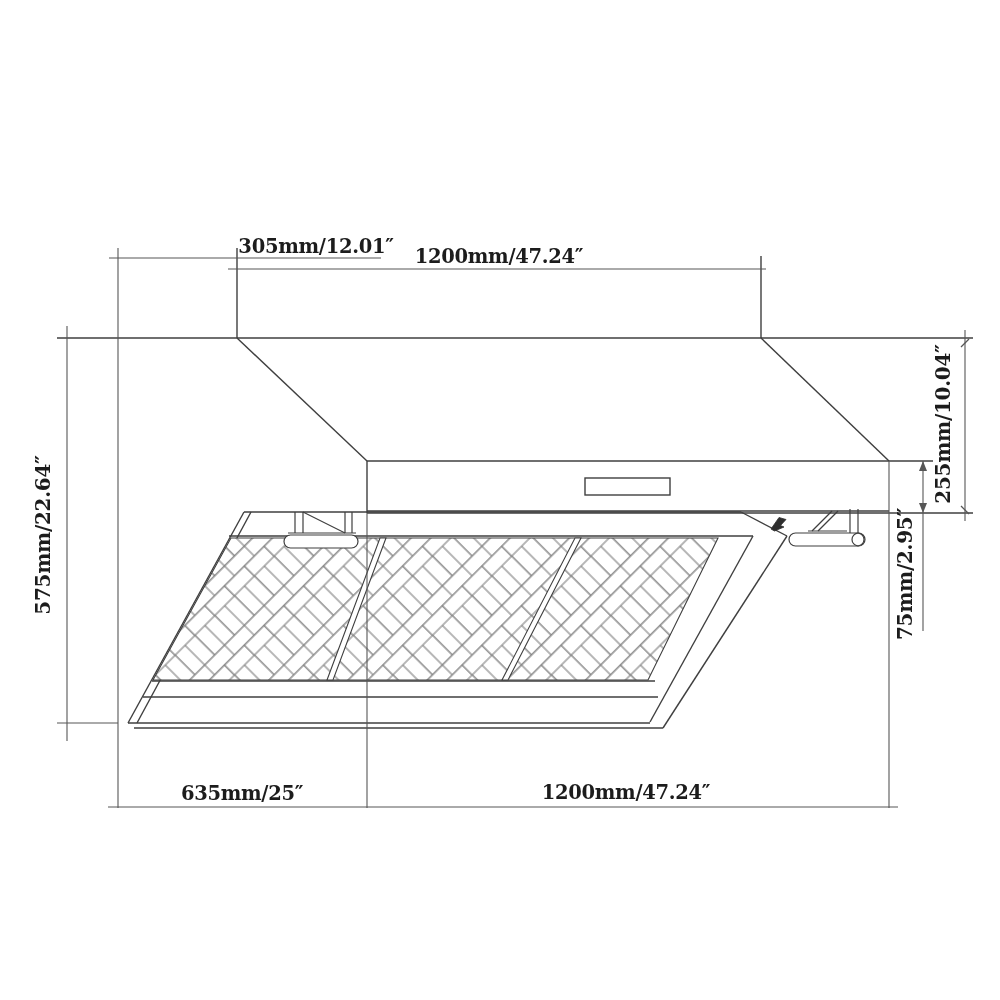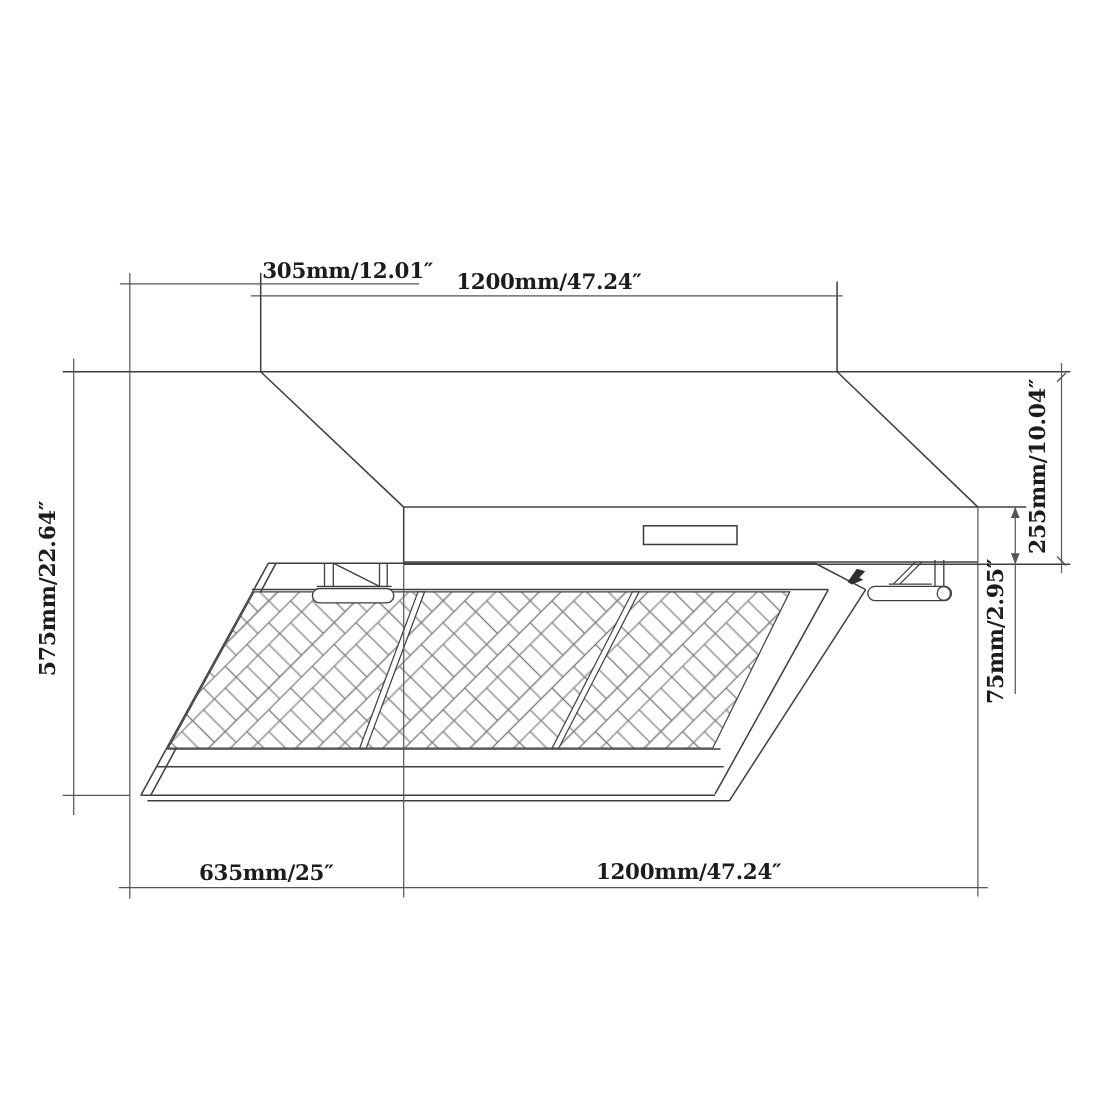--- a/index.html
+++ b/index.html
@@ -1,16 +1,16 @@
 <!DOCTYPE html>
 <html><head>
 <meta charset="utf-8">
 <style>
   html,body{margin:0;padding:0;background:#fff;}
-  .stage{width:1000px;height:1000px;position:relative;background:#fff;overflow:hidden;}
+  .stage{width:1000px;height:808px;position:relative;background:#fff;overflow:hidden;}
   svg{position:absolute;left:0;top:0;}
   text{font-family:"DejaVu Serif","Liberation Serif",serif;font-weight:700;fill:#1c1c1c;
        font-size:19.5px;letter-spacing:-0.3px;}
   text.rot{font-size:20px;}
 </style>
 </head>
 <body>
 
 <div class="stage">
 <svg width="1000" height="1000" viewBox="0 0 1000 1000">

